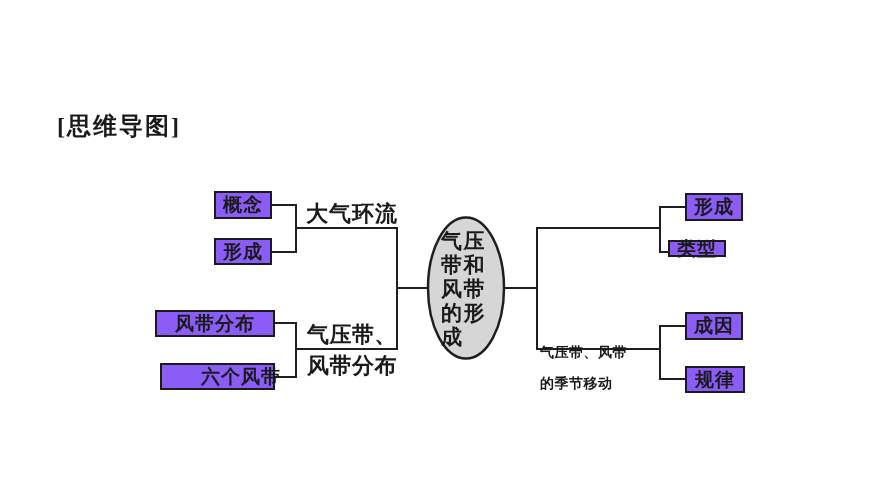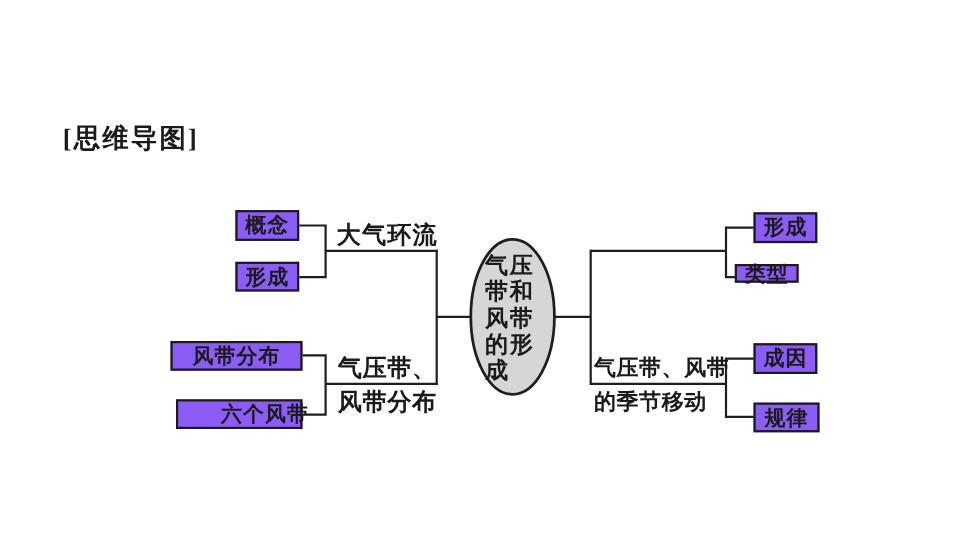--- a/index.html
+++ b/index.html
@@ -76,21 +76,21 @@
   .n-seven-belts  { left: 155px; top: 310px; width: 120px; height: 27px; }
   .n-six-belts    { left: 160px; top: 363px; width: 115px; height: 27px; padding-left: 47px; }
   .n-formation-r  { left: 685px; top: 193px; width: 58px;  height: 28px; }
   .n-type         { left: 668px; top: 240px; width: 58px;  height: 17px; }
   .n-cause        { left: 685px; top: 312px; width: 58px;  height: 28px; font-family: Liberation Mono, monospace; }
   .n-law          { left: 685px; top: 366px; width: 60px;  height: 27px; }
   
   .lbl-left-top     { left: 306px; top: 199px; font-size: 22px; letter-spacing: 1px; }
   .lbl-left-bottom  { left: 307px; top: 319px; font-size: 22px; line-height: 31px; letter-spacing: 0.5px; }
   .lbl-right-top    { left: 549px; top: 201px; font-size: 22px; letter-spacing: 1px; }
-  .lbl-right-bottom { left: 540px; top: 320px; font-size: 20px; line-height: 31px; letter-spacing: 0.5px; }
+  .lbl-right-bottom { left: 540px; top: 337px; font-size: 14px; line-height: 31px; letter-spacing: 0.5px; }
 </style>
 </head>
 <body>
 
 <div class="canvas">
 
   <div class="title">[思维导图]</div>
 
   <svg class="wires" width="889" height="500" viewBox="0 0 889 500">
     <g>

